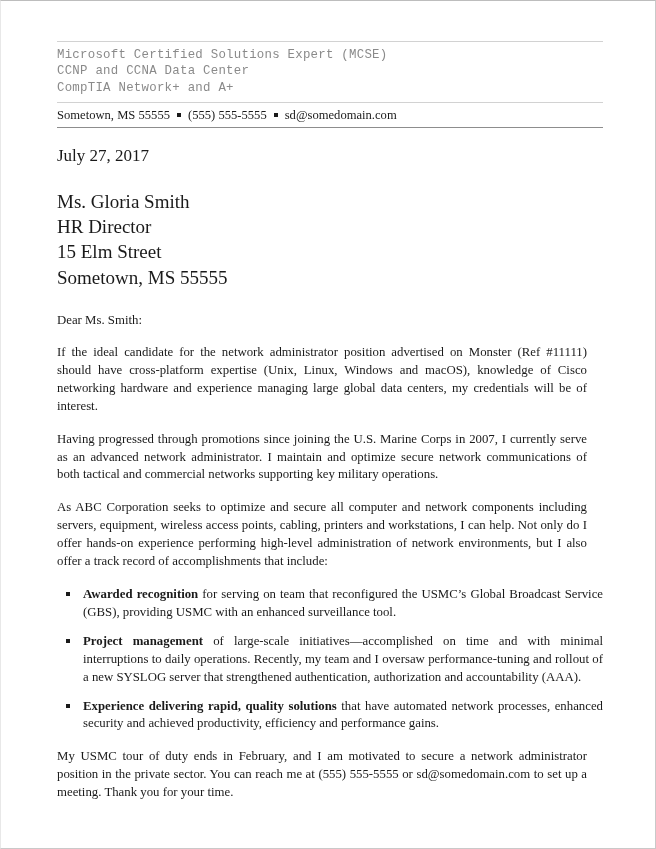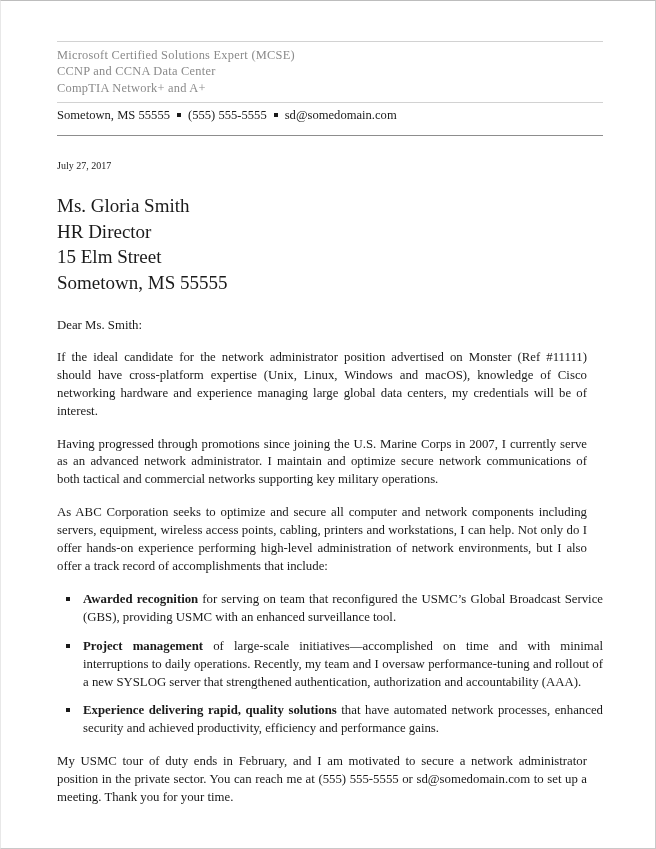--- a/index.html
+++ b/index.html
@@ -53,42 +53,43 @@
   }
   .creds {
     margin: 5px 0 6px 0;
   }
   .cred-line {
     font-size: 12.4px;
     line-height: 1.32;
     color: #8a8a8a;
     letter-spacing: 0.25px;
     white-space: nowrap;
+    font-family: Liberation Mono, monospace;
   }
   .contact {
     font-size: 12.6px;
     line-height: 1.3;
     color: #1a1a1a;
-    padding: 4px 0 12px 0;
+    padding: 4px 0 4px 0;
     white-space: nowrap;
   }
   .sep {
     display: inline-block;
     width: 4px;
     height: 4px;
     background: #1a1a1a;
     vertical-align: middle;
     margin: 0 7px 2px 7px;
   }
 
   
   .date {
-    font-size: 10px;
+    font-size: 17px;
     line-height: 1.3;
-    margin: 23px 0 0 0;
+    margin: 17px 0 0 0;
   }
   .recipient {
     margin: 21px 0 0 0;
   }
   .recipient div {
     font-size: 19px;
     line-height: 1.34;
   }
   .salutation {
     font-size: 12.8px;

